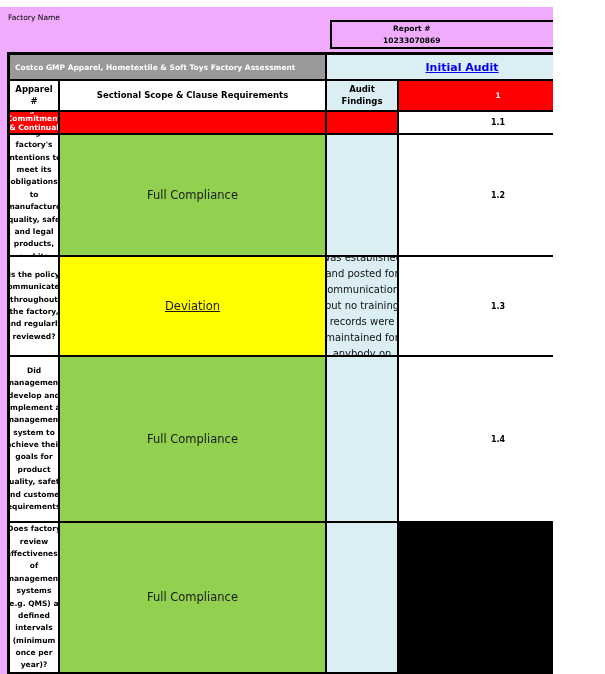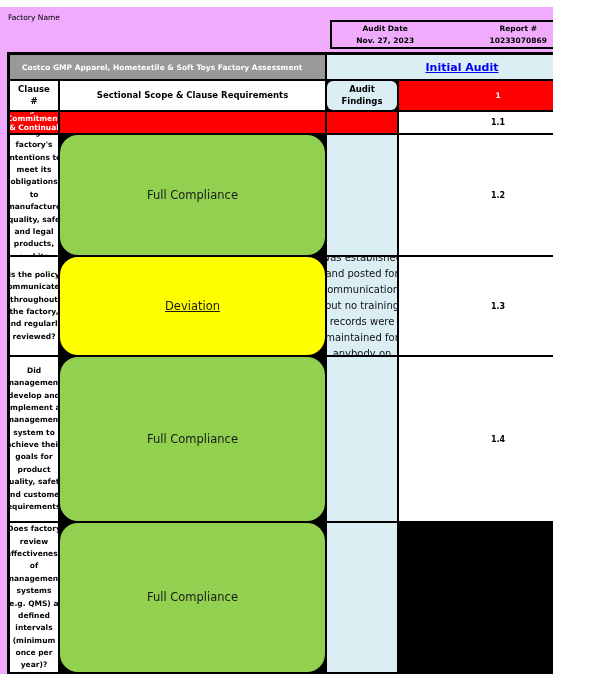--- a/index.html
+++ b/index.html
@@ -13,58 +13,54 @@
              align-items:center;font-size:7.5px;font-weight:bold;padding:1px 0;}
   .audit-col.date-col{width:40%;}
   .audit-col.report-col{width:60%;}
   .grid{position:absolute;left:7px;top:45px;width:593px;box-sizing:border-box;
         display:grid;grid-template-columns:48px 265px 70px 198px;
         grid-template-rows:24px 29px 21px 120px 98px 164px 149px;
         gap:2px;background:#000;border:3px solid #000;}
   .cell{background:#fff;display:flex;align-items:center;justify-content:center;
         text-align:center;overflow:hidden;}
   .banner-gray{grid-column:1/3;justify-content:flex-start;text-align:left;
-               padding-left:12px;font-size:7.5px;font-weight:bold;color:#fff;}
+               padding-left:5px;font-size:7.5px;font-weight:bold;color:#fff;}
   .banner-blue{grid-column:3/5;}
   .link{font-size:11px;font-weight:bold;text-decoration:underline;cursor:pointer;}
   .th{font-weight:bold;font-size:8.5px;line-height:1.3;padding:0 4px;}
   .section-cell{font-weight:bold;font-size:7.5px;color:#fff;}
   .clause{font-weight:bold;font-size:8px;}
   .req{font-weight:bold;font-size:7.5px;line-height:1.65;padding:0 14px;}
-  .result{font-size:11.5px;line-height:1.25;color:#1a1a1a;padding:0 13px;border-radius:18px;}
+  .result{font-size:11.5px;line-height:1.25;color:#1a1a1a;padding:0 13px;}
   .findings{font-size:10px;line-height:1.6;padding:0 16px;color:#111;}
 </style>
 </head>
 <body>
 
 <div class="page">
 
   <div class="factory-label">Factory Name</div>
 
   <div class="audit-box">
-    <div class="audit-col date-col">
-      <div>Audit Date</div>
-      <div>Nov. 27, 2023</div>
-    </div>
     <div class="audit-col report-col">
       <div>Report #</div>
       <div>10233070869</div>
     </div>
   </div>
 
   <div class="grid">
 
     <div class="cell banner-gray" style="background: rgb(153, 153, 153);">Costco GMP Apparel, Hometextile &amp; Soft Toys Factory Assessment</div>
     <div class="cell banner-blue" style="background: rgb(218, 238, 243);">
       <span class="link" style="color: rgb(0, 0, 238);">Initial Audit</span>
     </div>
 
-    <div class="cell th">Clause #</div>
+    <div class="cell th">Apparel #</div>
     <div class="cell th">Sectional Scope &amp; Clause Requirements</div>
-    <div class="cell th" style="background: rgb(218, 238, 243); border-radius: 6px;">Audit Findings</div>
+    <div class="cell th" style="background: rgb(218, 238, 243);">Audit Findings</div>
 
     <div class="cell section-cell" style="background: rgb(255, 0, 0);">1</div>
     <div class="cell section-cell" style="background: rgb(255, 0, 0);">Management Commitment &amp; Continual Improvement</div>
     <div class="cell" style="background: rgb(255, 0, 0);"></div>
     <div class="cell" style="background: rgb(255, 0, 0);"></div>
 
     <div class="cell clause">1.1</div>
     <div class="cell req">Does factory establish a quality policy stating the factory's intentions to meet its obligations to manufacture quality, safe and legal products, and its responsibility to the customer?</div>
     <div class="cell result" style="background: rgb(146, 208, 80);">Full Compliance</div>
     <div class="cell findings" style="background: rgb(218, 238, 243);"></div>

